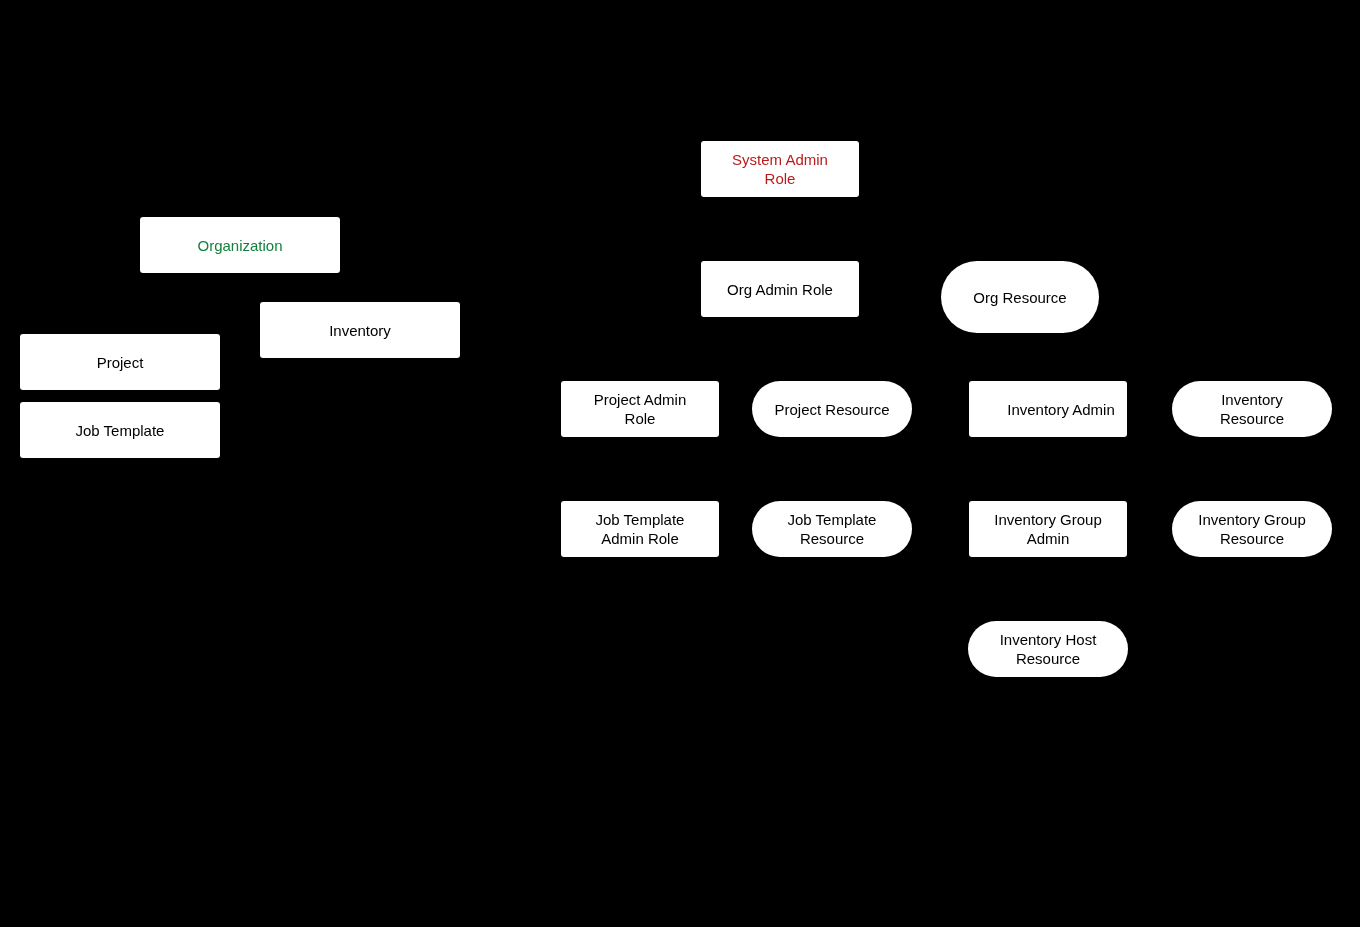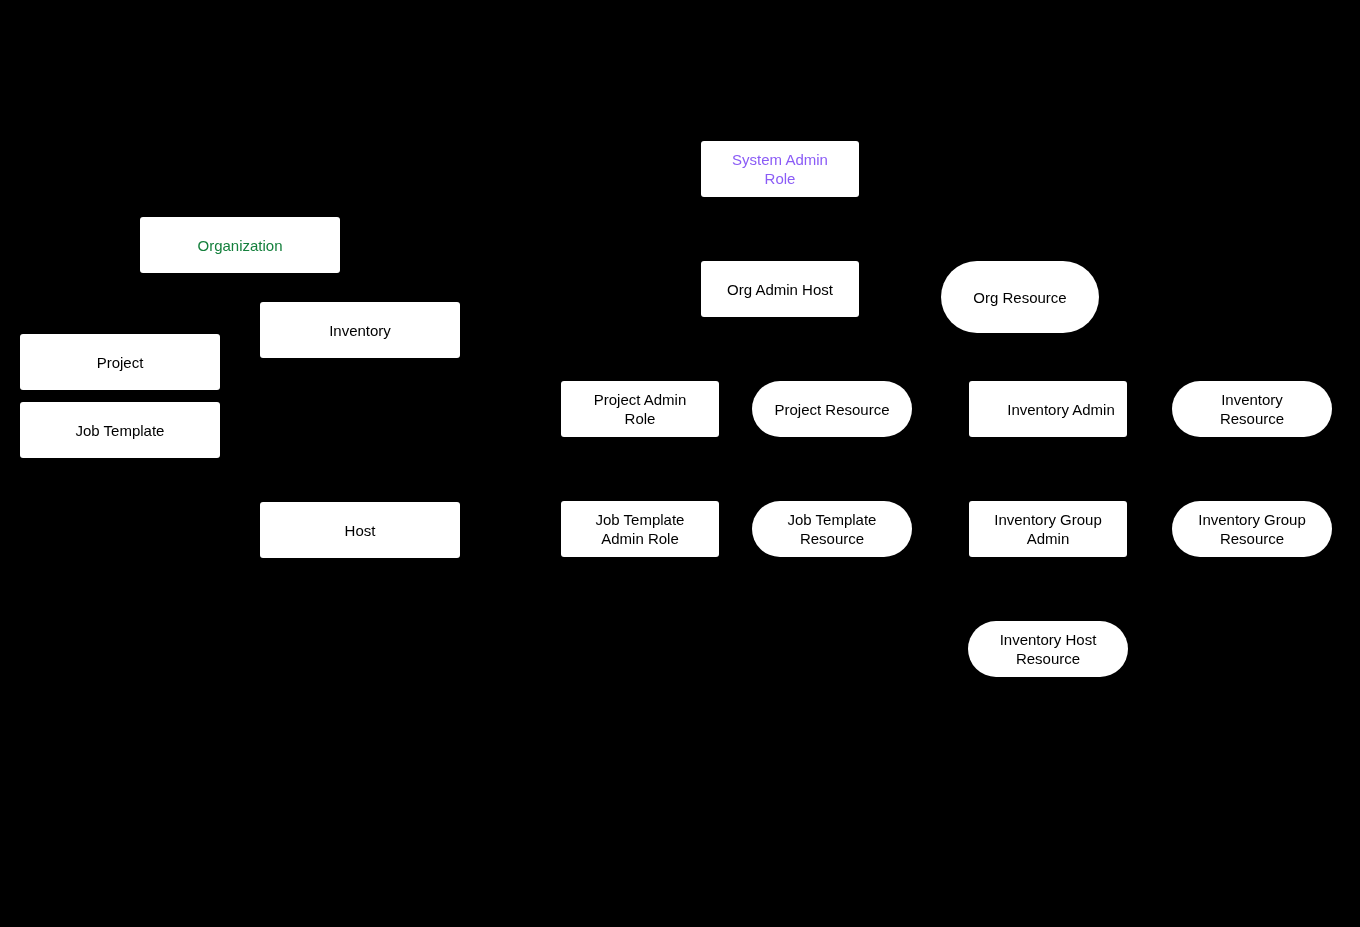--- a/index.html
+++ b/index.html
@@ -37,24 +37,23 @@
   }
 </style>
 </head>
 <body>
 
 <div id="canvas" style="background: rgb(0, 0, 0);">
     <div class="node rect" style="left: 140px; top: 201px; width: 200px; height: 56px; background: rgb(255, 255, 255); color: #15803d; margin-top: 16px;">Organization</div>
     <div class="node rect" style="left: 20px; top: 302px; width: 200px; height: 56px; background: rgb(255, 255, 255); color: rgb(0, 0, 0); margin-top: 32px;">Project</div>
     <div class="node rect" style="left: 260px; top: 302px; width: 200px; height: 56px; background: rgb(255, 255, 255); color: rgb(0, 0, 0);">Inventory</div>
     <div class="node rect" style="left: 20px; top: 402px; width: 200px; height: 56px; background: rgb(255, 255, 255); color: rgb(0, 0, 0);">Job Template</div>
-    <div class="node rect" style="left: 260px; top: 502px; width: 200px; height: 56px; background: rgb(255, 255, 255); color: rgb(0, 0, 0);">Host</div>
-    <div class="node rect" style="left: 701px; top: 141px; width: 158px; height: 56px; background: rgb(255, 255, 255); color: #8b5cf6;">System Admin
+    <div class="node rect" style="left: 701px; top: 141px; width: 158px; height: 56px; background: rgb(255, 255, 255); color: #b91c1c;">System Admin
 Role</div>
-    <div class="node rect" style="left: 701px; top: 261px; width: 158px; height: 56px; background: rgb(255, 255, 255); color: rgb(0, 0, 0);">Org Admin Host</div>
+    <div class="node rect" style="left: 701px; top: 261px; width: 158px; height: 56px; background: rgb(255, 255, 255); color: rgb(0, 0, 0);">Org Admin Role</div>
     <div class="node pill" style="left: 941px; top: 261px; width: 158px; height: 72px; background: rgb(255, 255, 255); color: rgb(0, 0, 0);">Org Resource</div>
     <div class="node rect" style="left: 561px; top: 381px; width: 158px; height: 56px; background: rgb(255, 255, 255); color: rgb(0, 0, 0);">Project Admin
 Role</div>
     <div class="node pill" style="left: 752px; top: 381px; width: 160px; height: 56px; background: rgb(255, 255, 255); color: rgb(0, 0, 0);">Project Resource</div>
     <div class="node rect" style="left: 969px; top: 381px; width: 158px; height: 56px; background: rgb(255, 255, 255); color: rgb(0, 0, 0); padding-left: 32px;">Inventory Admin</div>
     <div class="node pill" style="left: 1172px; top: 381px; width: 160px; height: 56px; background: rgb(255, 255, 255); color: rgb(0, 0, 0);">Inventory
 Resource</div>
     <div class="node rect" style="left: 561px; top: 501px; width: 158px; height: 56px; background: rgb(255, 255, 255); color: rgb(0, 0, 0);">Job Template
 Admin Role</div>
     <div class="node pill" style="left: 752px; top: 501px; width: 160px; height: 56px; background: rgb(255, 255, 255); color: rgb(0, 0, 0);">Job Template

